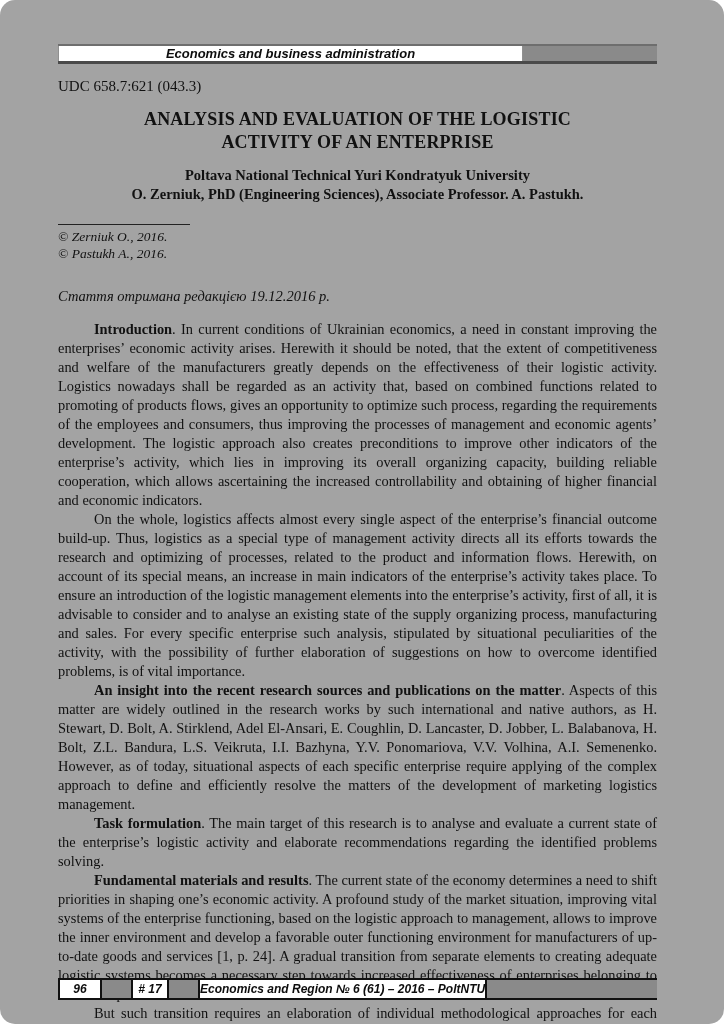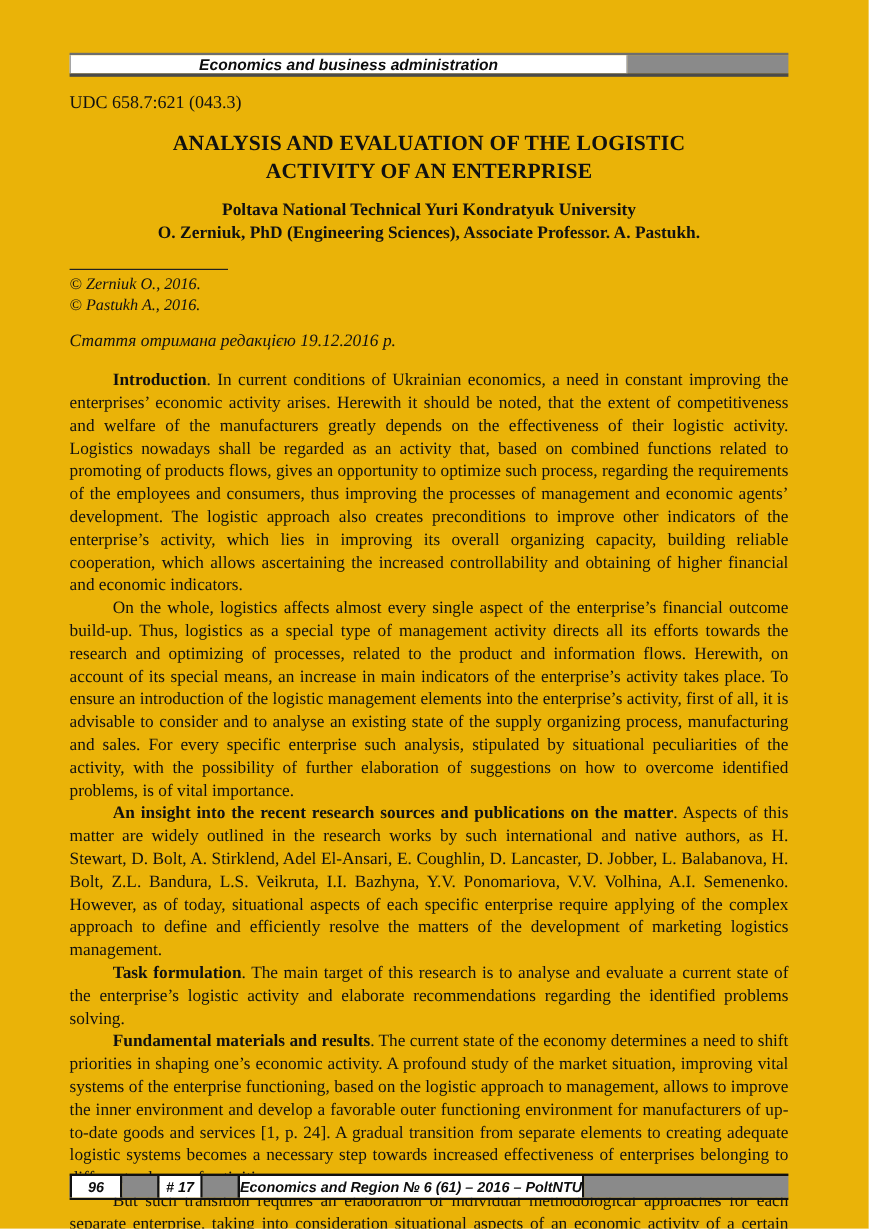--- a/index.html
+++ b/index.html
@@ -1,23 +1,24 @@
 <!DOCTYPE html>
 <html><head>
 <meta charset="utf-8">
 <style>
   html,body{margin:0;padding:0;background:#ffffff;}
   .page{
     position:relative;
     width:724px;height:1024px;
-    background:#eab308;
+    background:#a3a3a3;
     color:#111;
     font-family:"Liberation Serif", serif;
     overflow:hidden;
     box-sizing:border-box;
+    border-radius:15px;
   }
   .content{
     position:absolute;
     left:58px; right:67px; top:44px;
   }
   
   .header-bar{
     display:flex;
     align-items:stretch;
     height:20px;
@@ -64,21 +65,21 @@
     font-style:italic;
     font-size:13.5px;
     line-height:17px;
   }
   .copyright .rule{
     width:132px;height:0;
     border-top:1.5px solid #222;
     margin-bottom:3px;
   }
   .received{
-    margin-top:14px;
+    margin-top:26px;
     font-style:italic;
     font-size:14.5px;
   }
   
   .body-text{margin-top:15px;}
   .para{
     margin:0;
     text-align:justify;
     text-indent:36px;
     font-size:14.4px;

